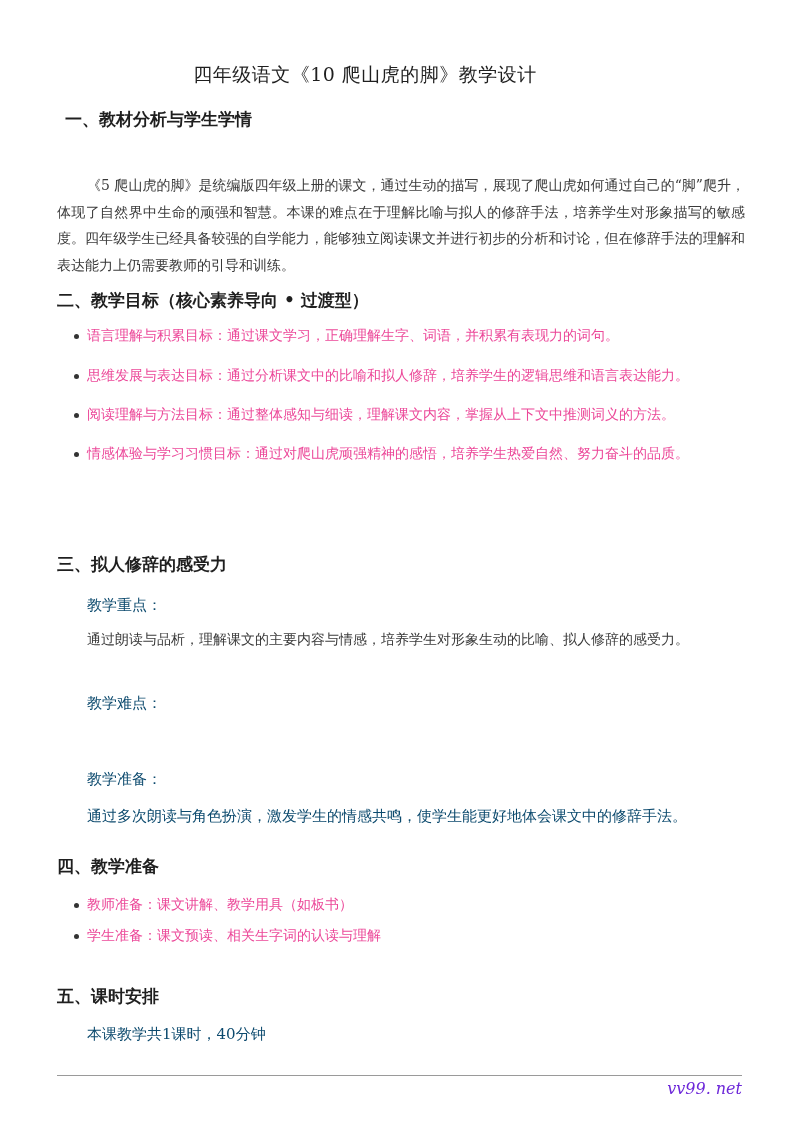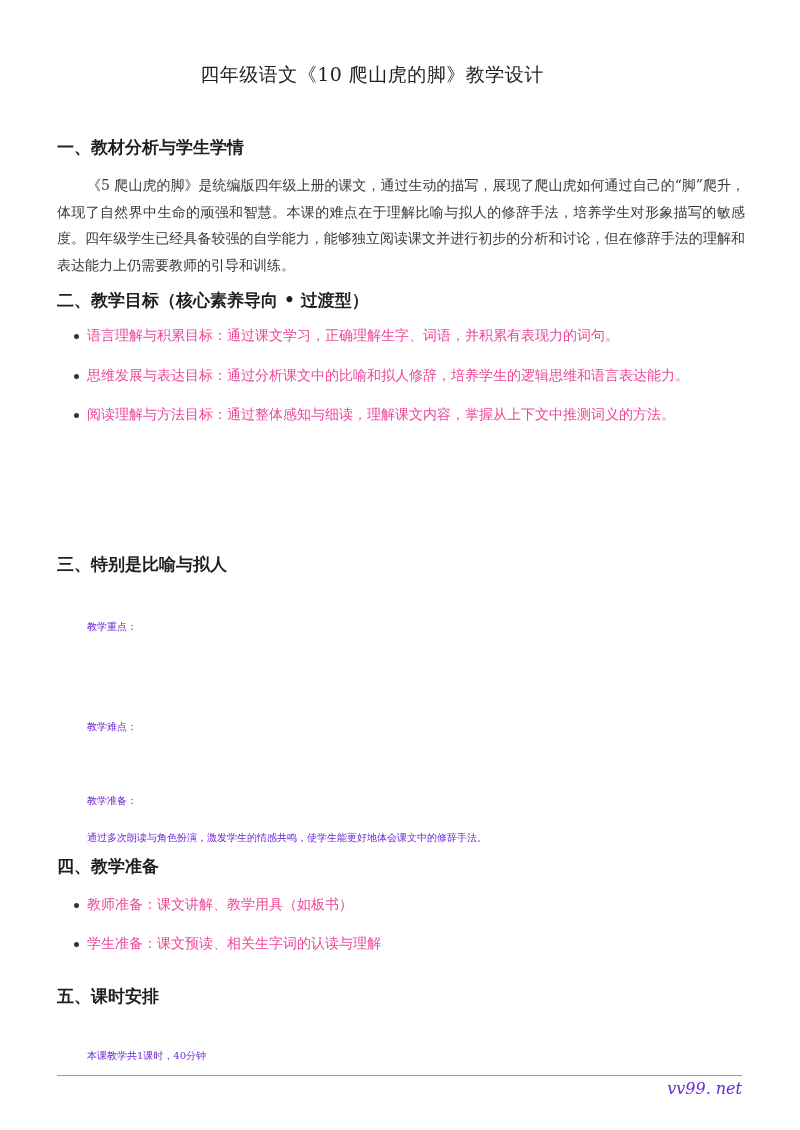--- a/index.html
+++ b/index.html
@@ -3,34 +3,34 @@
 <meta charset="utf-8">
 <style>
   html, body { margin: 0; padding: 0; background: #ffffff; }
   body {
     width: 800px; height: 1130px; position: relative; overflow: hidden;
     font-family: "DejaVu Serif", "Liberation Serif", serif;
     color: #333333;
   }
   .page { position: absolute; left: 0; top: 0; width: 800px; height: 1130px; }
   .title {
-    position: absolute; top: 62px; left: 12px; width: 720px; text-align: center;
+    position: absolute; top: 62px; left: 5px; width: 720px; text-align: center;
     font-size: 19px; color: #1f1f1f; letter-spacing: 0.5px;
   }
   .h2 {
     position: absolute; left: 57px; font-size: 17px; font-weight: bold;
     color: #1f1f1f; font-family: "DejaVu Sans", "Liberation Sans", sans-serif;
   }
   .para {
     position: absolute; left: 57px; width: 688px; font-size: 14px;
     line-height: 26.5px; text-indent: 30px; color: #3a3a3a;
     text-align: justify;
   }
   .plain {
-    position: absolute; left: 87px; font-size: 10px; color: #6d28d9; line-height: 26px; margin-top: 22px;
+    position: absolute; left: 87px; font-size: 15px; color: #0c4a6e; line-height: 26px;
   }
   .bullets {
     position: absolute; left: 74px; width: 670px; margin: 0; padding: 0; list-style: none;
   }
   .bullets li {
     position: relative; padding-left: 13px; font-size: 14px; line-height: 27px;
     color: #ec4899; margin-bottom: 13px;
   }
   .bullets li .dot {
     position: absolute; left: 0; top: 12px; width: 5px; height: 5px; border-radius: 50%;
@@ -49,39 +49,41 @@
   }
 </style>
 </head>
 <body>
 
 <div class="page">
 
 
   <div class="title">四年级语文《10 爬山虎的脚》教学设计</div>
 
-  <div class="h2" style="top:136px;">一、教材分析与学生学情</div>
+  <div class="h2" style="top:108px;margin-left:8px;">一、教材分析与学生学情</div>
   <div class="para" style="top:172px;">《5 爬山虎的脚》是统编版四年级上册的课文，通过生动的描写，展现了爬山虎如何通过自己的“脚”爬升，体现了自然界中生命的顽强和智慧。本课的难点在于理解比喻与拟人的修辞手法，培养学生对形象描写的敏感度。四年级学生已经具备较强的自学能力，能够独立阅读课文并进行初步的分析和讨论，但在修辞手法的理解和表达能力上仍需要教师的引导和训练。</div>
 
   <div class="h2" style="top:289px;">二、教学目标（核心素养导向 • 过渡型）</div>
   <ul class="bullets" style="top:322px;">
     <li><span class="dot"></span><span>语言理解与积累目标：通过课文学习，正确理解生字、词语，并积累有表现力的词句。</span></li>
     <li style="margin-bottom:12px;"><span class="dot"></span><span>思维发展与表达目标：通过分析课文中的比喻和拟人修辞，培养学生的逻辑思维和语言表达能力。</span></li>
     <li style="margin-bottom:12px;"><span class="dot"></span><span>阅读理解与方法目标：通过整体感知与细读，理解课文内容，掌握从上下文中推测词义的方法。</span></li>
+    <li><span class="dot"></span><span>情感体验与学习习惯目标：通过对爬山虎顽强精神的感悟，培养学生热爱自然、努力奋斗的品质。</span></li>
   </ul>
 
-  <div class="h2" style="top:553px;">三、特别是比喻与拟人</div>
+  <div class="h2" style="top:553px;">三、拟人修辞的感受力</div>
   <div class="plain" style="top:592px;">教学重点：</div>
-  <div class="plain" style="top:692px;">教学难点：</div>
+  <div class="para" style="top:626px;">通过朗读与品析，理解课文的主要内容与情感，培养学生对形象生动的比喻、拟人修辞的感受力。</div>
+  <div class="plain" style="top:692px;font-family:Liberation Mono, monospace;">教学难点：</div>
   <div class="plain" style="top:766px;">教学准备：</div>
   <div class="plain" style="top:803px;">通过多次朗读与角色扮演，激发学生的情感共鸣，使学生能更好地体会课文中的修辞手法。</div>
 
   <div class="h2" style="top:855px;">四、教学准备</div>
   <ul class="bullets" style="top:891px;">
-    <li style="margin-bottom:12px;"><span class="dot"></span><span>教师准备：课文讲解、教学用具（如板书）</span></li>
+    <li style="margin-bottom:4px;"><span class="dot"></span><span>教师准备：课文讲解、教学用具（如板书）</span></li>
     <li><span class="dot"></span><span>学生准备：课文预读、相关生字词的认读与理解</span></li>
   </ul>
 
   <div class="h2" style="top:985px;">五、课时安排</div>
   <div class="plain" style="top:1021px;">本课教学共1课时，40分钟</div>
 
   <div class="footer-line"></div>
   <div class="footer-text">vv99. net</div>
 </div>
 

